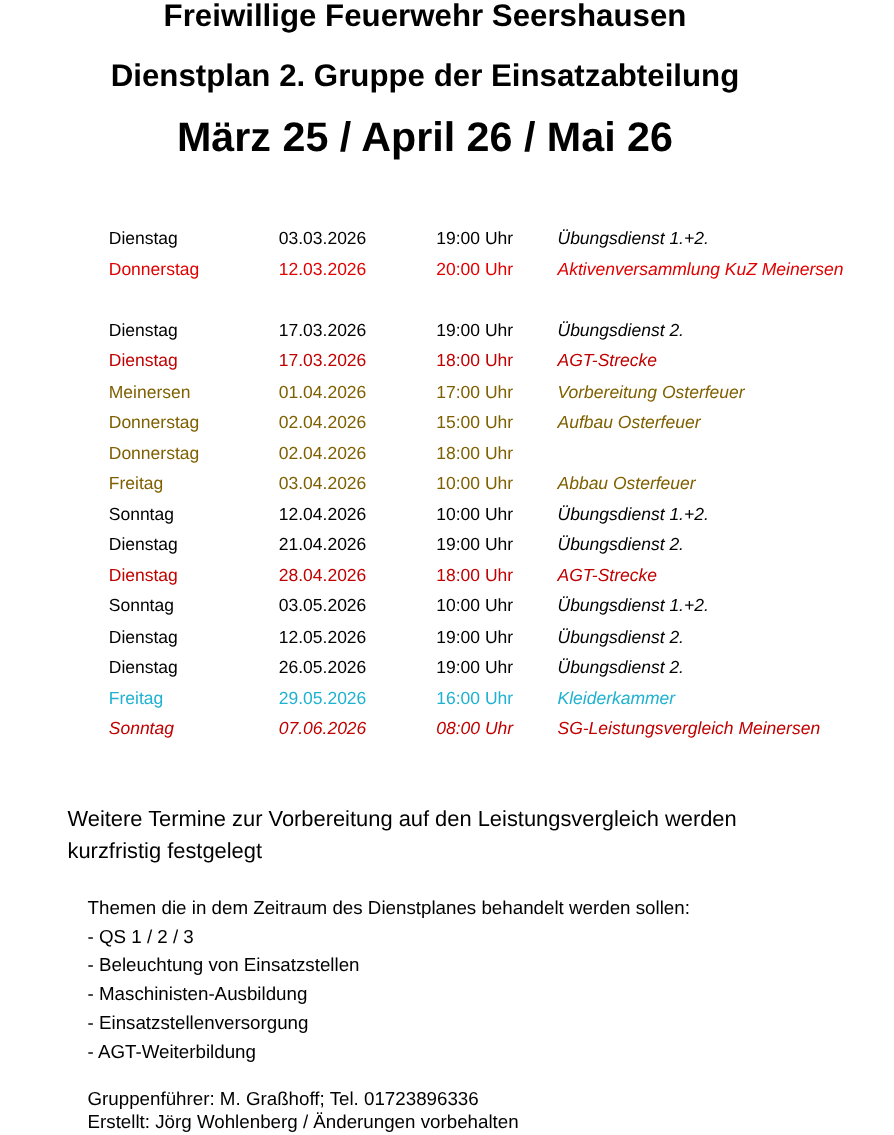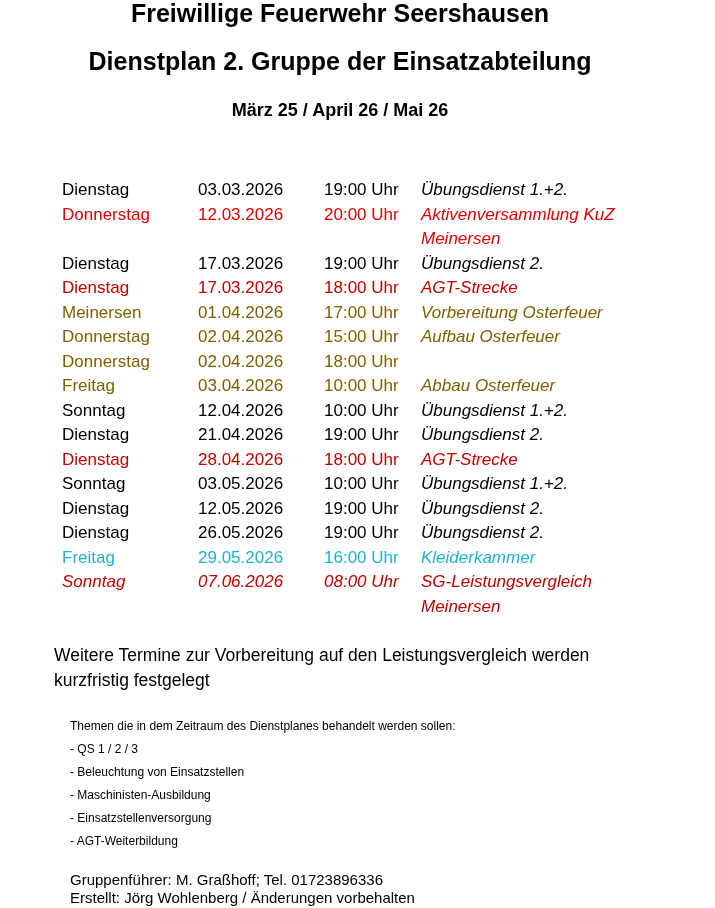--- a/index.html
+++ b/index.html
@@ -2,32 +2,32 @@
 <html><head>
 <meta charset="utf-8">
 <style>
   html, body { margin: 0; padding: 0; background: #ffffff; }
   body { width: 715px; height: 908px; position: relative; overflow: hidden;
          font-family: "Liberation Sans", "DejaVu Sans", sans-serif; color: #000; }
   .title { position: absolute; left: 0; width: 680px; text-align: center;
            font-weight: bold; font-size: 25px; line-height: 30px; color: #000; }
   #t1 { top: -2px; }
   #t2 { top: 46px; }
-  #t3 { top: 95px; font-size: 18px; }
+  #t3 { top: 95px; font-size: 33px; }
   .schedule { position: absolute; left: 62px; top: 178px; width: 640px; }
-  .row { position: relative; height: 24.5px; font-size: 17px; line-height: 24.5px; white-space: nowrap; }
+  .row { position: relative; height: 24.5px; font-size: 14px; line-height: 24.5px; white-space: nowrap; margin-left: 25px; }
   .row.tall { height: 49px; }
   .row span { position: absolute; top: 0; }
   .c-day { left: 0; }
   .c-date { left: 136px; }
   .c-time { left: 262px; }
   .c-event { left: 359px; white-space: normal; width: 250px; font-style: italic; }
   .italic { font-style: italic; }
   .note { position: absolute; left: 54px; top: 643px; font-size: 17.5px; line-height: 25px; width: 560px; }
-  .topics { position: absolute; left: 70px; top: 715px; font-size: 12px; line-height: 23px; }
+  .topics { position: absolute; left: 70px; top: 715px; font-size: 15px; line-height: 23px; }
   .topics div { white-space: nowrap; }
   .footer { position: absolute; left: 70px; top: 871px; font-size: 15px; line-height: 18px; }
 </style>
 </head>
 <body>
 
 <div class="title" id="t1">Freiwillige Feuerwehr Seershausen</div>
 <div class="title" id="t2">Dienstplan 2. Gruppe der Einsatzabteilung</div>
 <div class="title" id="t3">März 25 / April 26 / Mai 26</div>
 

